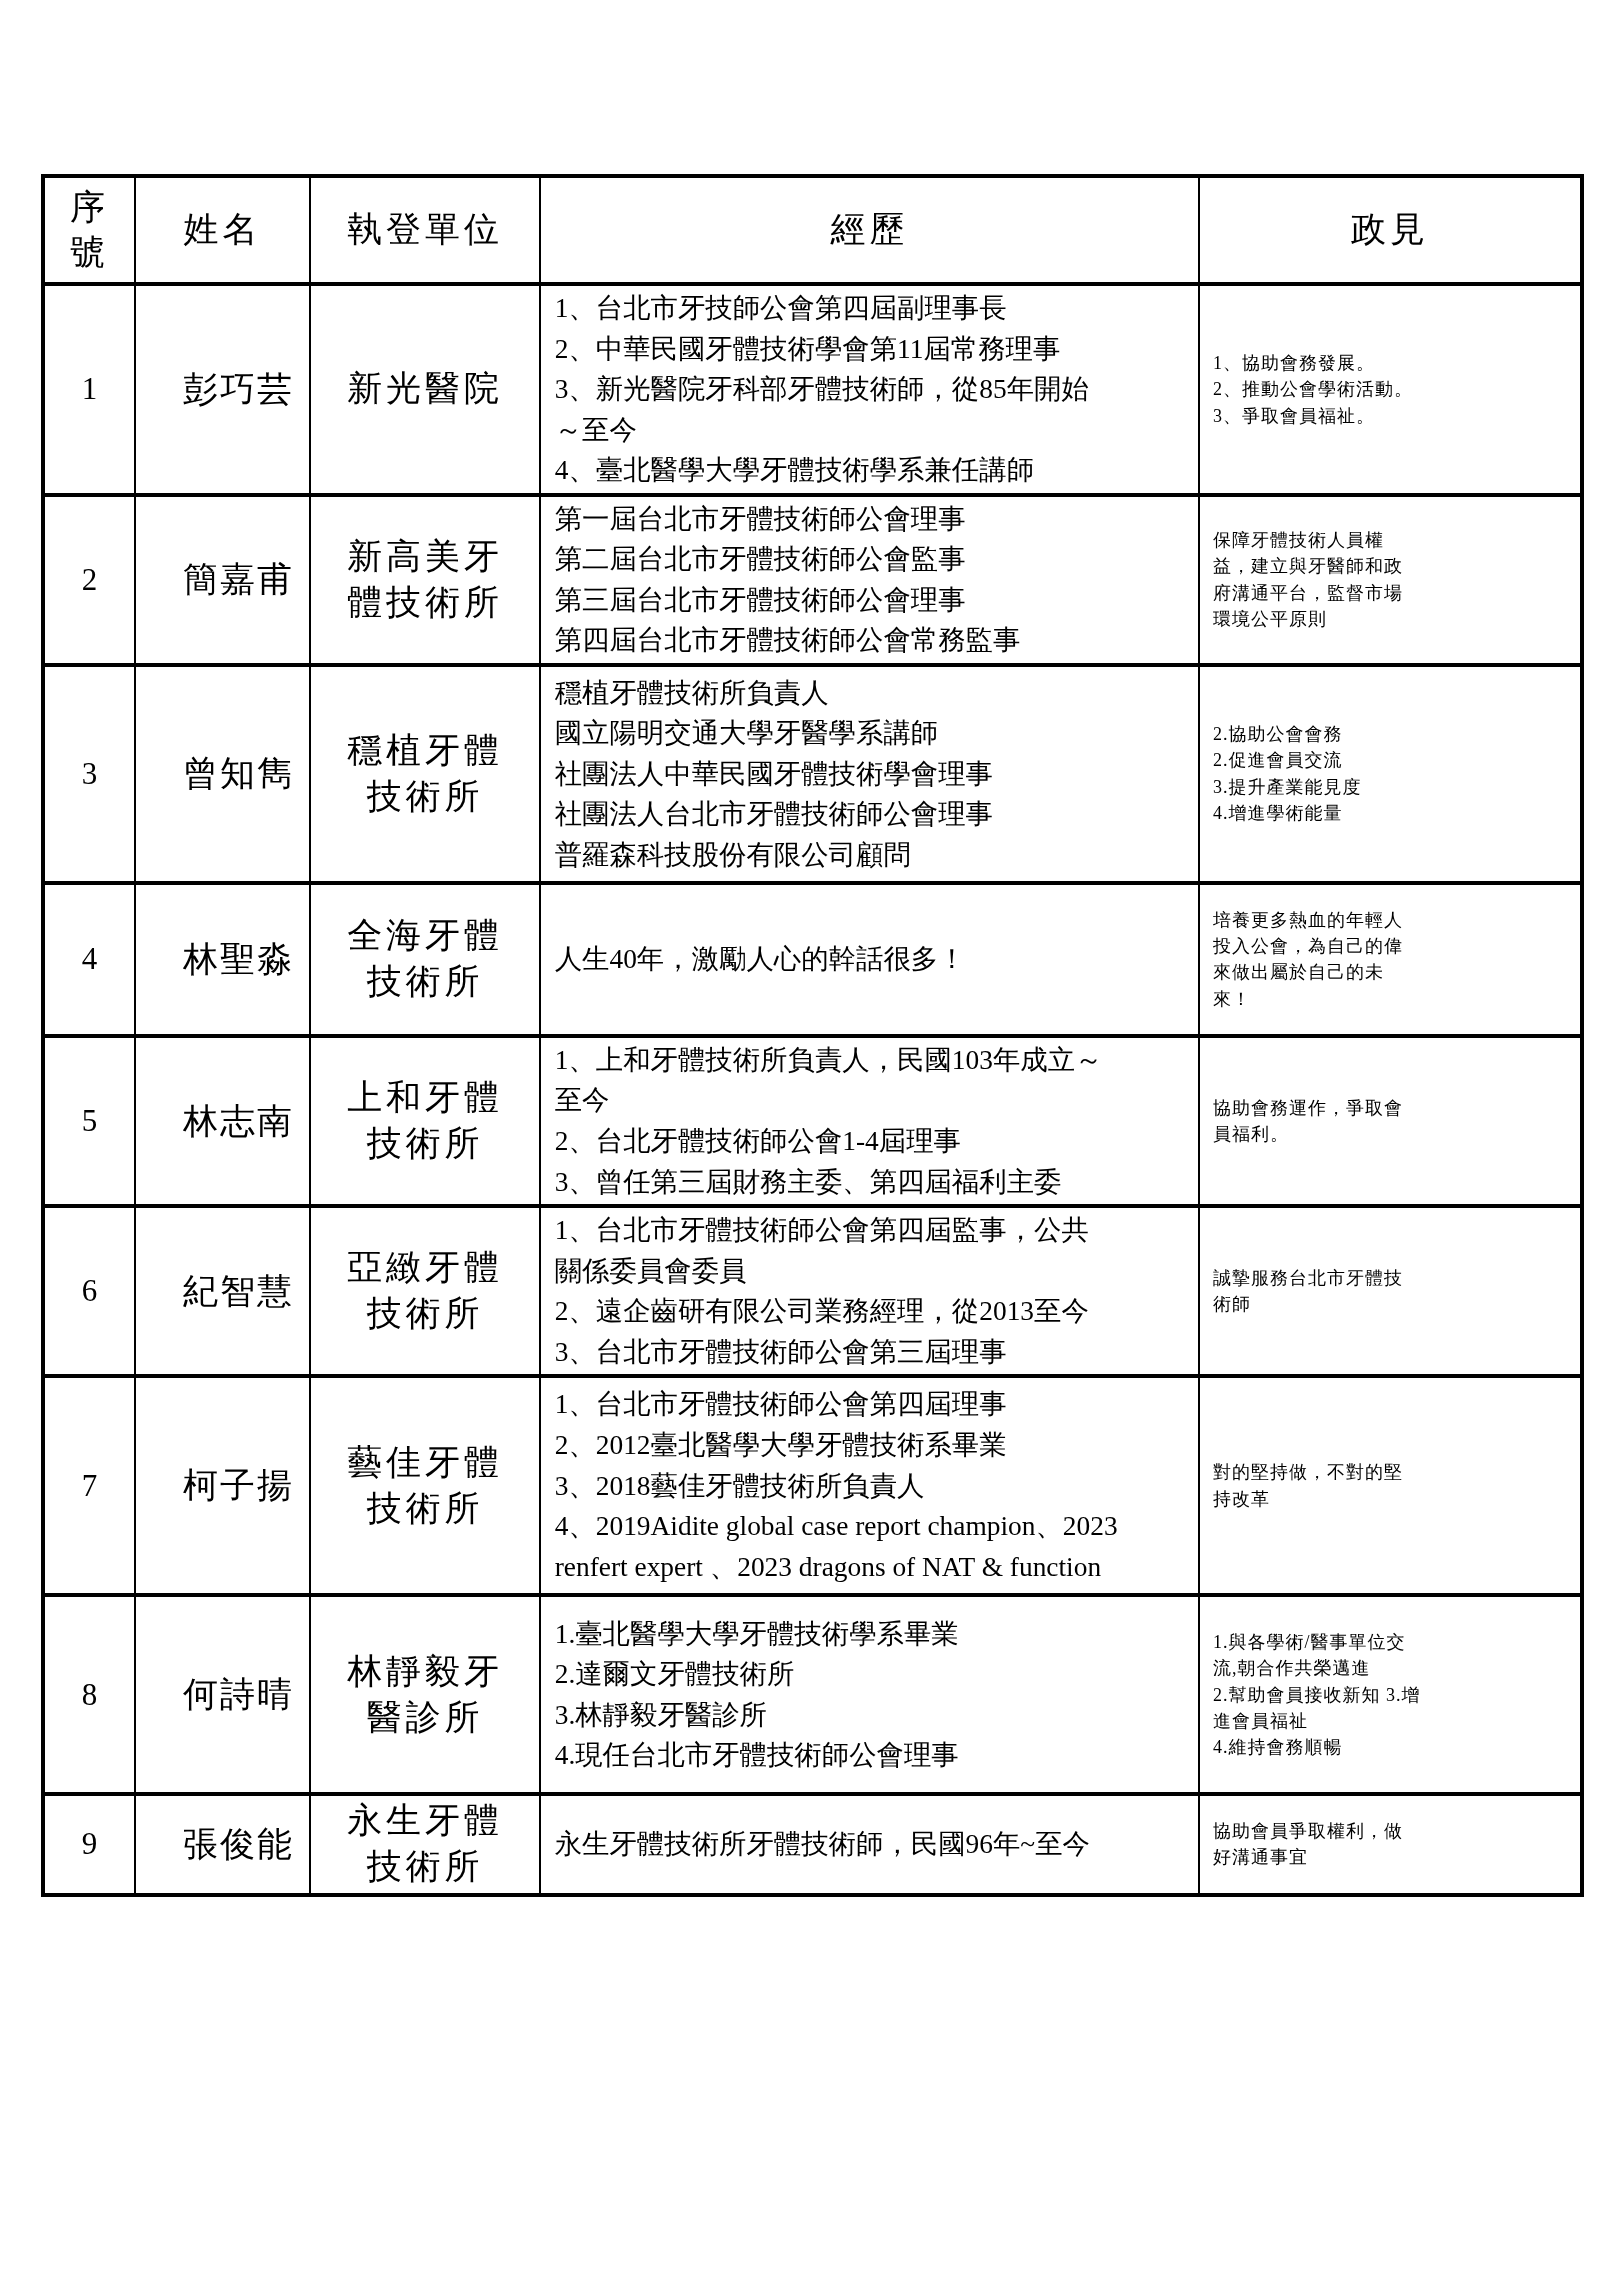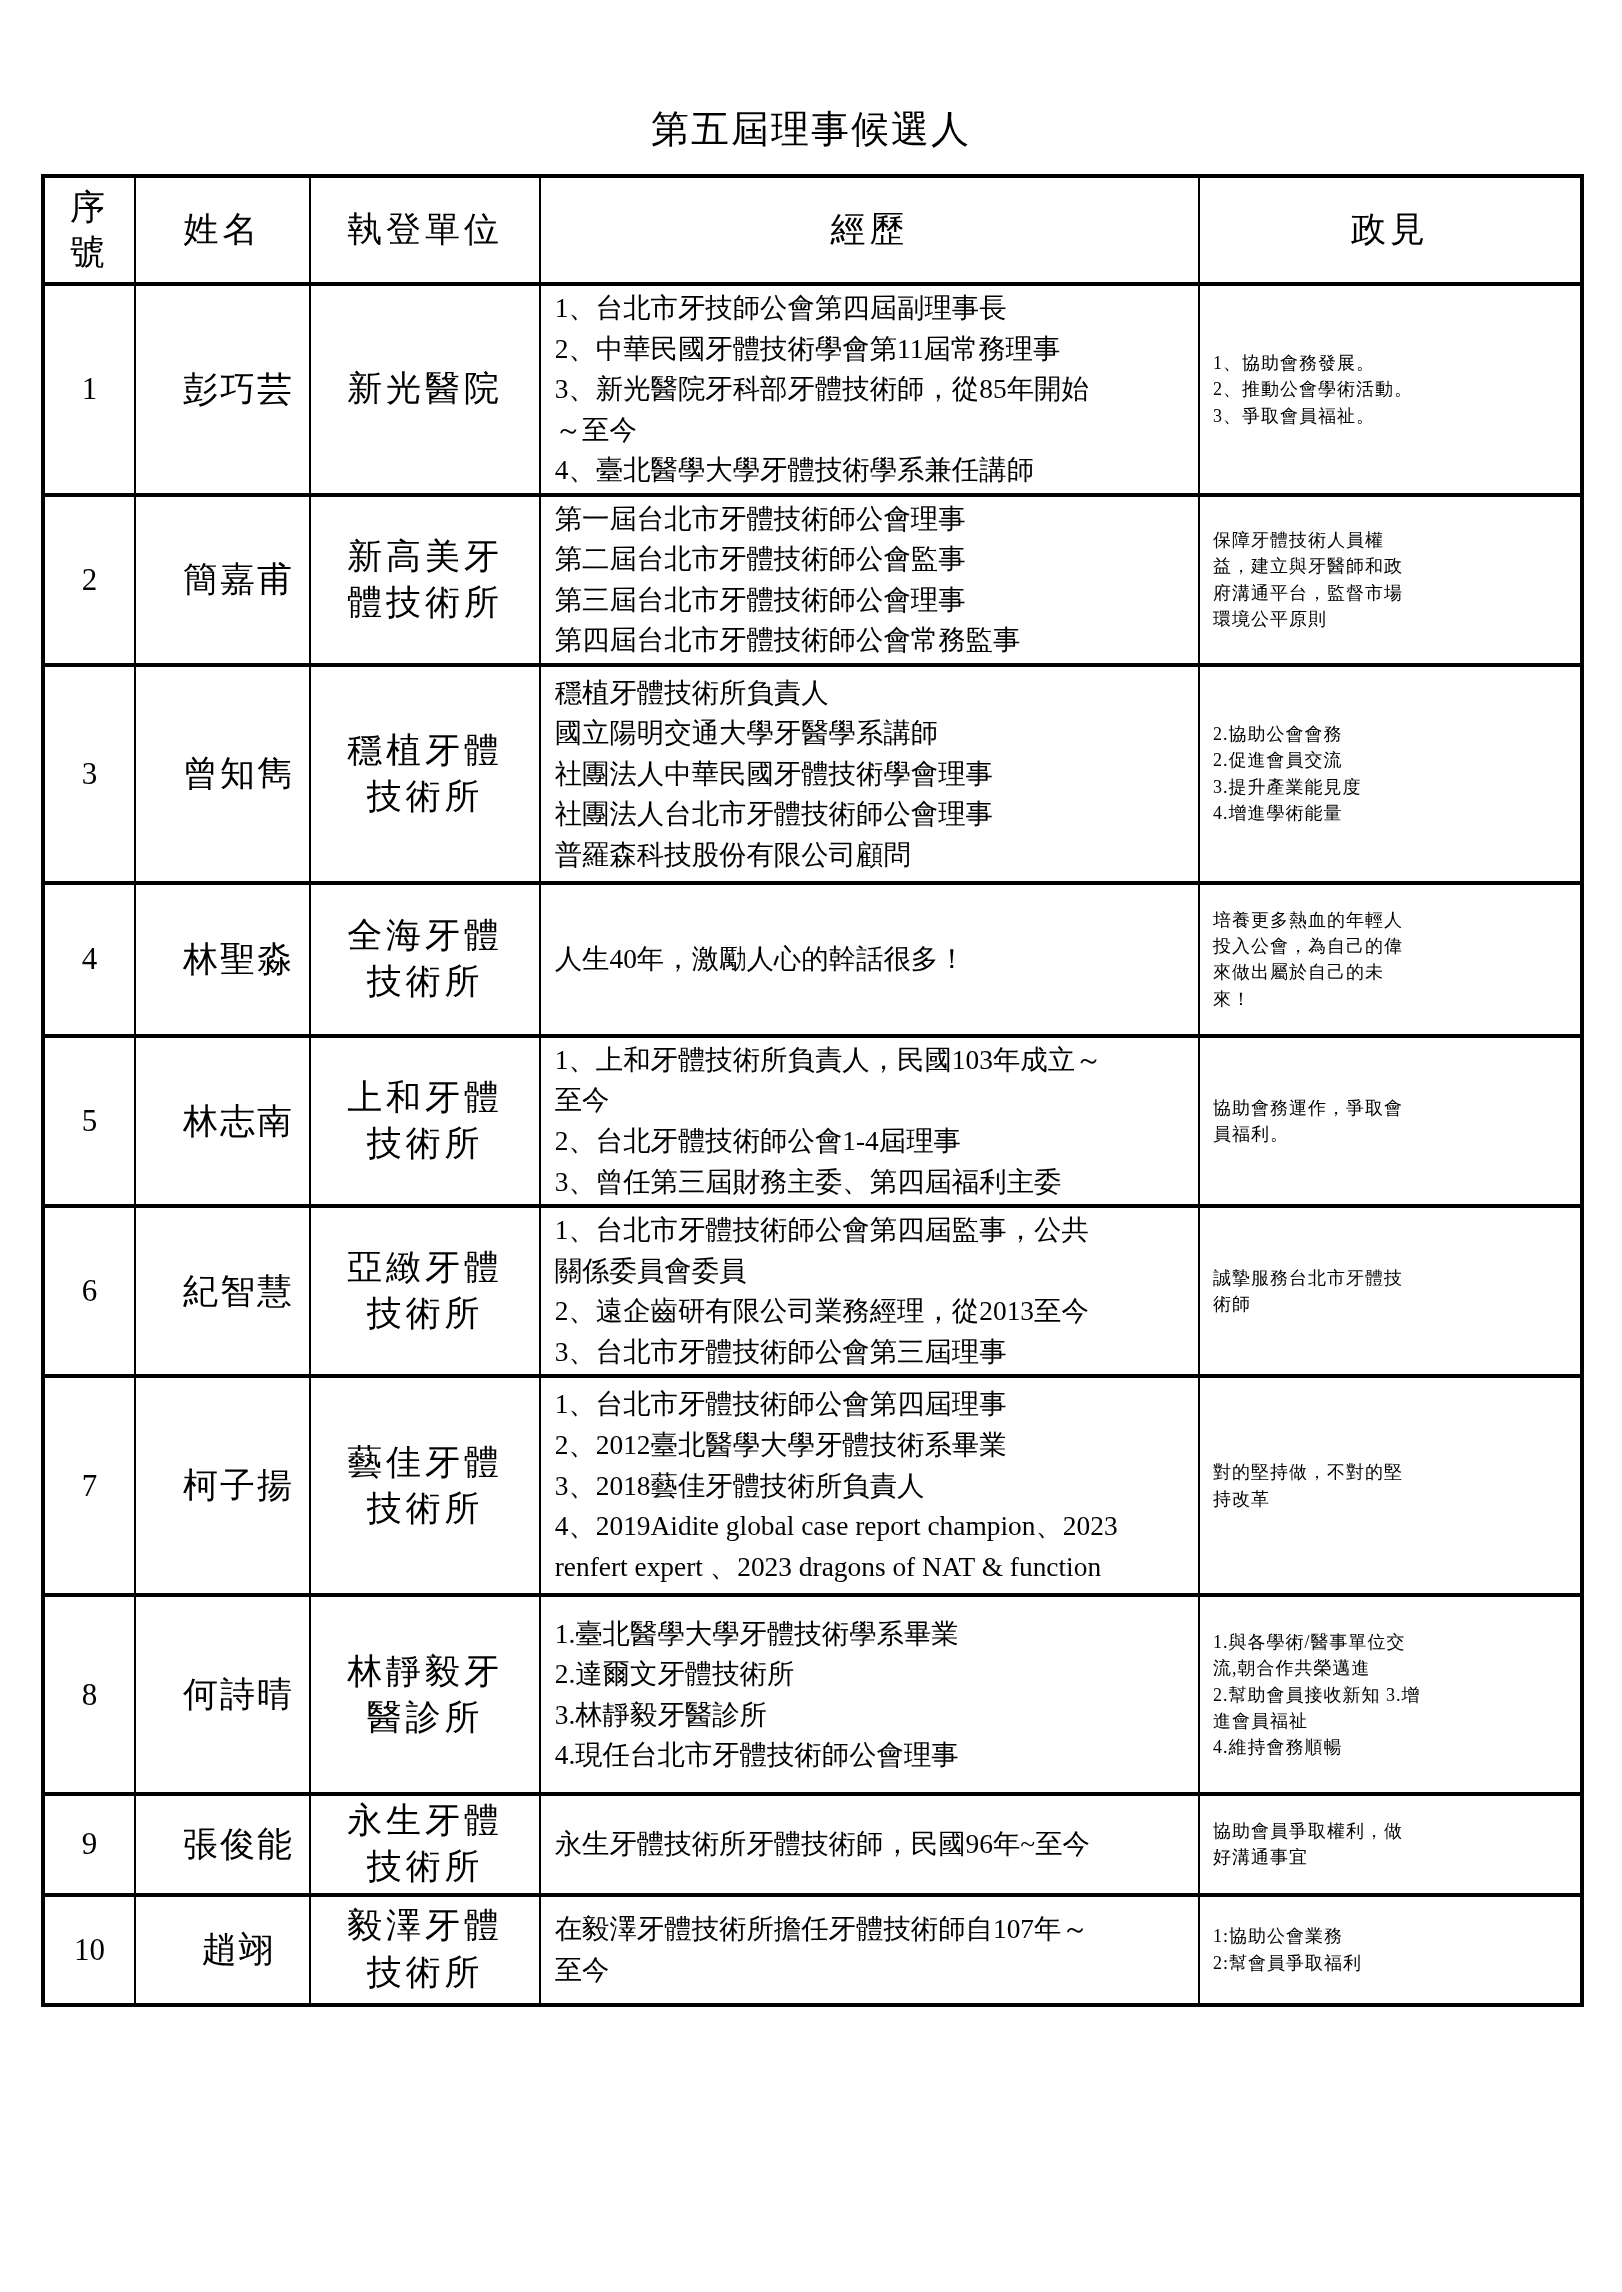--- a/index.html
+++ b/index.html
@@ -58,21 +58,20 @@
   tr.r8{height:199px}
   tr.r9{height:100px}
   tr.r10{height:110px}
 </style>
 </head>
 <body>
 
 <div class="page">
 
 
-  <div class="doc-title">第五屆理事候選人</div>
 
   <table class="candidates">
     <colgroup>
       <col class="c-seq">
         <col class="c-name">
         <col class="c-unit">
         <col class="c-exp">
         <col class="c-pol">
     </colgroup>
     <thead>
@@ -249,33 +248,17 @@
             <div>技術所</div>
           </td>
         <td class="exp">
             <div>永生牙體技術所牙體技術師，民國96年~至今</div>
           </td>
         <td class="pol">
             <div>協助會員爭取權利，做</div>
             <div>好溝通事宜</div>
           </td>
       </tr>
-      <tr class="r10">
-        <td class="seq">10</td>
-        <td class="name">趙翊</td>
-        <td class="unit">
-            <div>毅澤牙體</div>
-            <div>技術所</div>
-          </td>
-        <td class="exp">
-            <div>在毅澤牙體技術所擔任牙體技術師自107年～</div>
-            <div>至今</div>
-          </td>
-        <td class="pol">
-            <div>1:協助公會業務</div>
-            <div>2:幫會員爭取福利</div>
-          </td>
-      </tr>
     </tbody>
   </table>
 
 </div>
 
 
 </body></html>

